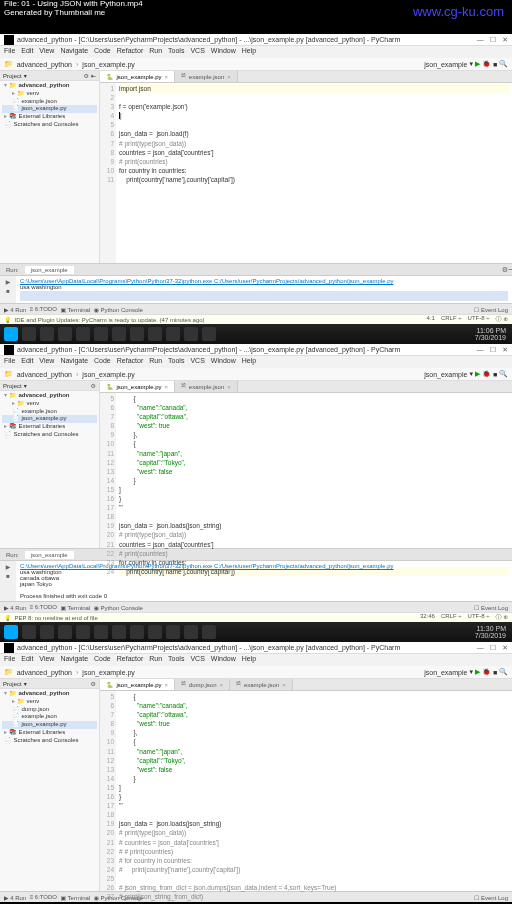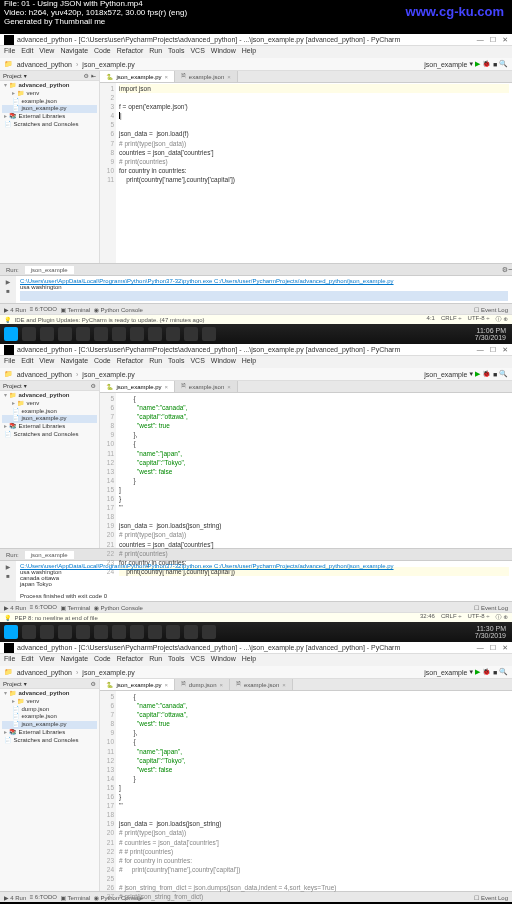--- a/index.html
+++ b/index.html
@@ -1,19 +1,19 @@
 <!DOCTYPE html>
 <html><head>
 <meta charset="utf-8">
 <style>
 * { margin:0; padding:0; box-sizing:border-box; font-family:Arial,sans-serif; }
 body { width:512px; background:#000; font-size:8px; }
 .header-bar { background:#000; color:#fff; padding:0 4px; position:relative; height:34px; }
 .header-bar .line { font-size:8px; line-height:1.1; }
-.watermark { position:absolute; right:8px; top:4px; color:#44f; font-size:13px; font-weight:bold;margin-left:28px; }
+.watermark { position:absolute; right:8px; top:4px; color:#44f; font-size:13px; font-weight:normal;margin-left:28px; }
 .ide { background:#f2f2f2; font-size:7px; color:#333; }
 .titlebar { background:#fff; display:flex; align-items:center; padding:1px 4px; border-bottom:1px solid #ddd; height:12px; }
 .titlebar .logo { width:10px; height:10px; background:#000; margin-right:3px; }
 .win-btns { margin-left:auto; display:flex; gap:6px; color:#666; }
 .menubar { background:#f2f2f2; padding:1px 4px; display:flex; gap:6px; height:12px; color:#333; }
 .menubar span { cursor:pointer; }
 .breadcrumb { background:#f8f8f8; padding:1px 4px; display:flex; align-items:center; gap:4px; border-bottom:1px solid #ddd; height:13px; }
 .bc-arrow { color:#999; }
 .toolbar-right { margin-left:auto; display:flex; gap:2px; align-items:center; }
 .play { color:#0a0; }
@@ -58,21 +58,20 @@
 .taskbar .tb-icon { width:14px; height:14px; margin:0 2px; background:#333; border-radius:2px; }
 .taskbar .win { background:#0af; }
 .taskbar .time { margin-left:auto; text-align:right; padding:0 4px; line-height:1; }
 .hl-line { background:#fffde6; display:block; }
 </style>
 </head>
 <body>
 
 <div class="header-bar">
   <div class="line">File: 01 - Using JSON with Python.mp4</div>
-  <div class="line">Video: h264, yuv420p, 1018x572, 30.00 fps(r) (eng)</div>
   <div class="line">Generated by Thumbnail me</div>
   <div class="watermark">www.cg-ku.com</div>
 </div>
 
 <div class="ide">
   <div class="titlebar">
     <div class="logo"></div>
     <span>advanced_python - [C:\Users\user\PycharmProjects\advanced_python] - ...\json_example.py [advanced_python] - PyCharm</span>
     <div class="win-btns">
       <span>—</span>

